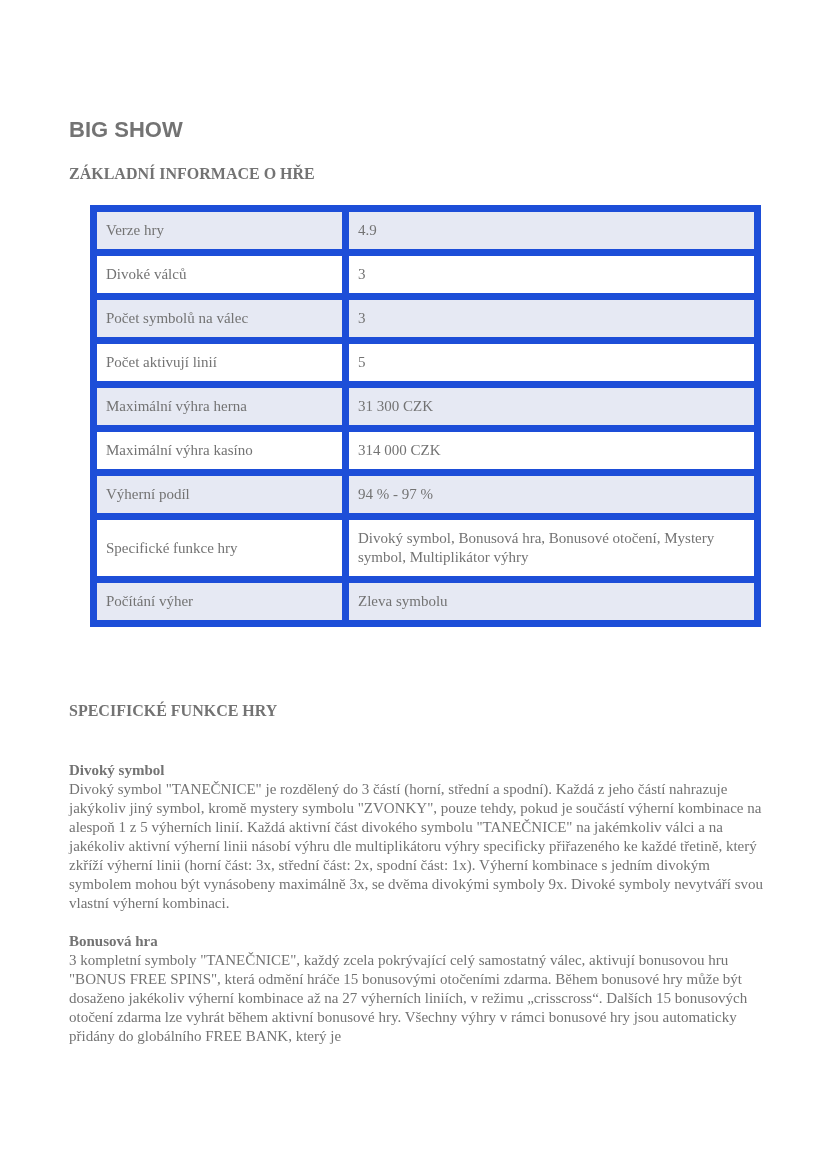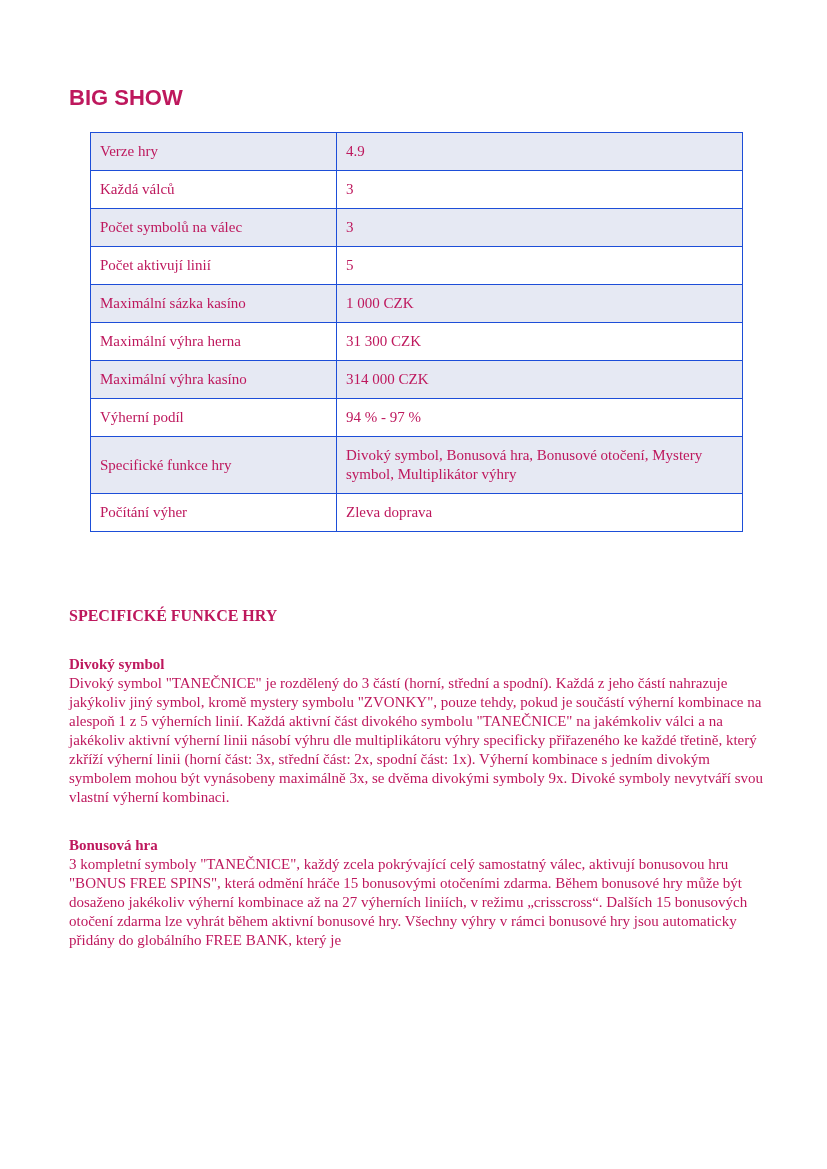--- a/index.html
+++ b/index.html
@@ -6,22 +6,22 @@
     margin: 0;
     padding: 0;
     background: #ffffff;
   }
   .page {
     position: relative;
     width: 827px;
     height: 1169px;
     background: #ffffff;
     box-sizing: border-box;
-    padding: 86px 55px 0 69px;
-    color: #be185d;
+    padding: 118px 55px 0 69px;
+    color: #737373;
     font-family: "Liberation Serif", serif;
     overflow: hidden;
   }
   .doc-title {
     font-family: "Liberation Sans", sans-serif;
     font-size: 22px;
     line-height: 24px;
     font-weight: bold;
     margin: 0;
   }
@@ -35,95 +35,92 @@
   .section-heading.second {
     margin-top: 75px;
   }
   table.info-table {
     border-collapse: collapse;
     margin: 22px 0 0 21px;
     width: 650px;
     table-layout: fixed;
   }
   table.info-table td {
-    border: 1px solid #1d4ed8;
+    border: 7px solid #1d4ed8;
     font-size: 15px;
     line-height: 19px;
     padding: 9px 8px 9px 9px;
     vertical-align: middle;
     overflow: hidden;
   }
   table.info-table td.c1 { width: 228px; }
   table.info-table td.c2 { width: 388px; }
   table.info-table tr:nth-child(odd) td {
     background: var(--row-shade, #e6e9f3);
   }
-  .subsection { margin-top: 30px; }
-  .subsection.tight { margin-top: 29px; }
+  .subsection { margin-top: 41px; }
+  .subsection.tight { margin-top: 19px; }
   .sub-heading {
     font-size: 15px;
     line-height: 19px;
     font-weight: bold;
   }
   .sub-body {
     font-size: 15px;
     line-height: 19px;
     margin: 0;
     text-align: left;
   }
 </style>
 </head>
 <body>
 
 <div class="page">
 
   <h1 class="doc-title">BIG SHOW</h1>
 
+  <h2 class="section-heading">ZÁKLADNÍ INFORMACE O HŘE</h2>
 
   <table class="info-table">
     <tbody>
       <tr>
         <td class="c1">Verze hry</td>
         <td class="c2">4.9</td>
       </tr>
       <tr>
-        <td class="c1">Každá válců</td>
+        <td class="c1">Divoké válců</td>
         <td class="c2">3</td>
       </tr>
       <tr>
         <td class="c1">Počet symbolů na válec</td>
         <td class="c2">3</td>
       </tr>
       <tr>
         <td class="c1">Počet aktivují linií</td>
         <td class="c2">5</td>
-      </tr>
-      <tr>
-        <td class="c1">Maximální sázka kasíno</td>
-        <td class="c2">1 000 CZK</td>
       </tr>
       <tr>
         <td class="c1">Maximální výhra herna</td>
         <td class="c2">31 300 CZK</td>
       </tr>
       <tr>
         <td class="c1">Maximální výhra kasíno</td>
         <td class="c2">314 000 CZK</td>
       </tr>
       <tr>
         <td class="c1">Výherní podíl</td>
         <td class="c2">94 % - 97 %</td>
       </tr>
       <tr>
         <td class="c1">Specifické funkce hry</td>
         <td class="c2">Divoký symbol, Bonusová hra, Bonusové otočení, Mystery symbol, Multiplikátor výhry</td>
       </tr>
       <tr>
         <td class="c1">Počítání výher</td>
-        <td class="c2">Zleva doprava</td>
+        <td class="c2">Zleva symbolu</td>
       </tr>
     </tbody>
   </table>
 
   <h2 class="section-heading second">SPECIFICKÉ FUNKCE HRY</h2>
 
   <div class="subsection">
     <div class="sub-heading">Divoký symbol</div>
     <p class="sub-body">Divoký symbol "TANEČNICE" je rozdělený do 3 částí (horní, střední a spodní). Každá z jeho částí nahrazuje jakýkoliv jiný symbol, kromě mystery symbolu "ZVONKY", pouze tehdy, pokud je součástí výherní kombinace na alespoň 1 z 5 výherních linií. Každá aktivní část divokého symbolu "TANEČNICE" na jakémkoliv válci a na jakékoliv aktivní výherní linii násobí výhru dle multiplikátoru výhry specificky přiřazeného ke každé třetině, který zkříží výherní linii (horní část: 3x, střední část: 2x, spodní část: 1x). Výherní kombinace s jedním divokým symbolem mohou být vynásobeny maximálně 3x, se dvěma divokými symboly 9x. Divoké symboly nevytváří svou vlastní výherní kombinaci.</p>
   </div>

